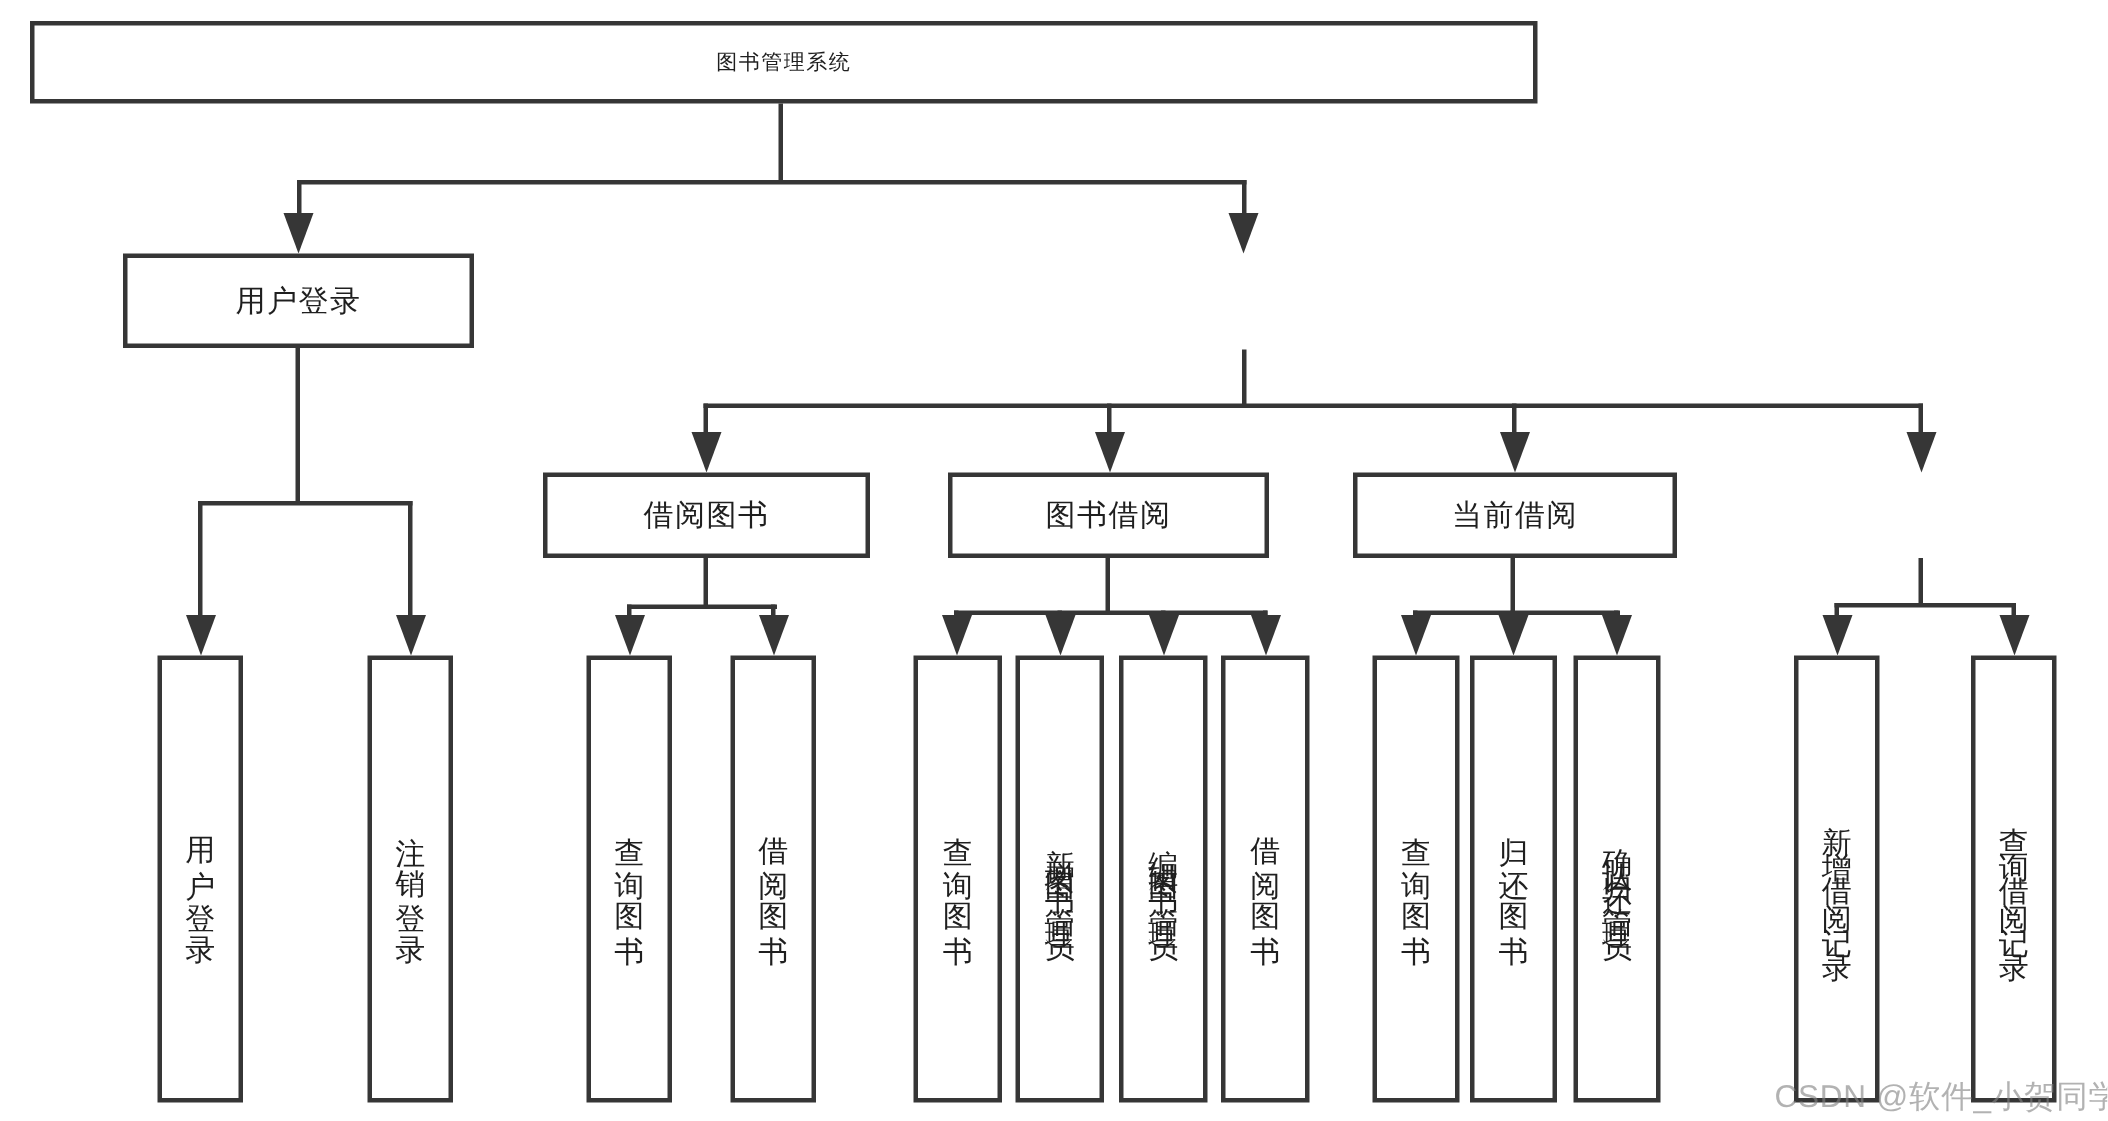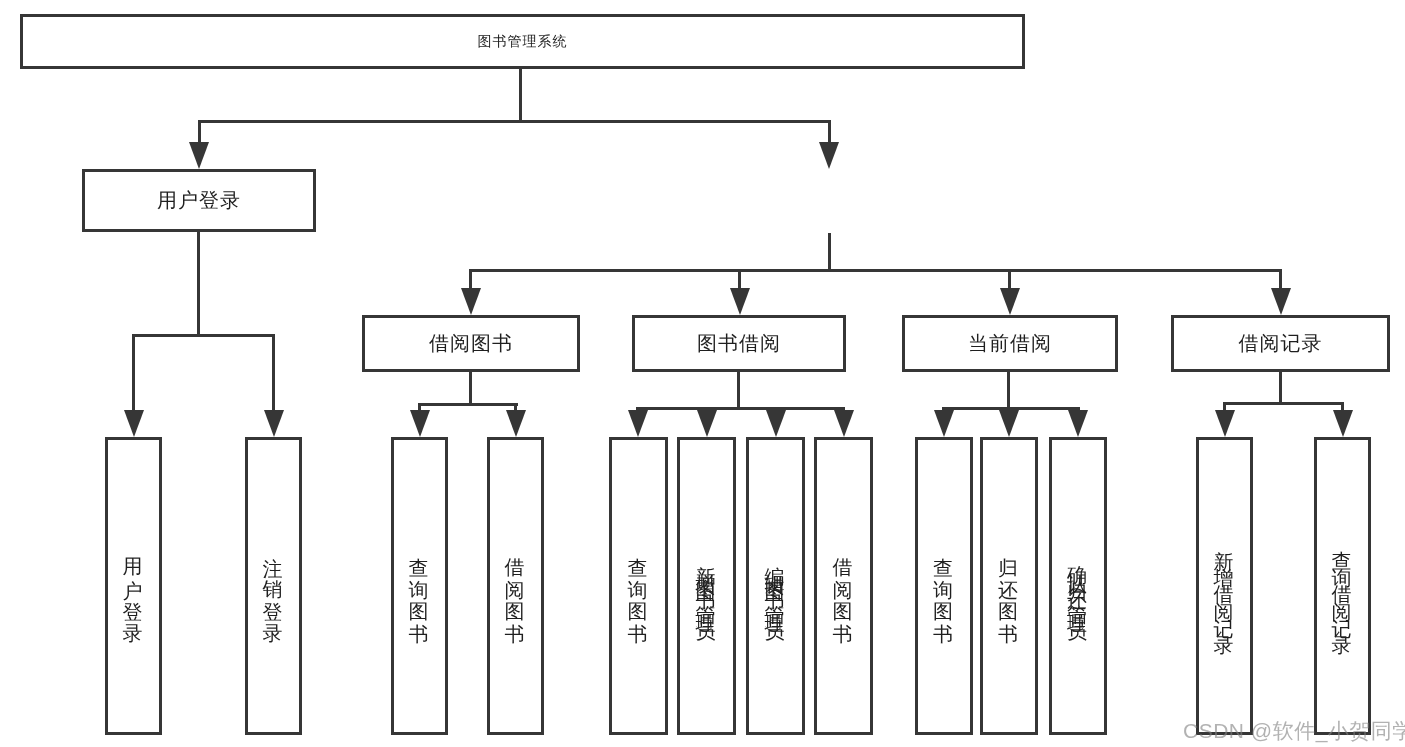--- a/index.html
+++ b/index.html
@@ -111,23 +111,20 @@
 
   <div class="hbox" style="left:362px; top:315px; width:218px; height:57px;">
     <span>借阅图书</span>
   </div>
   <div class="hbox" style="left:902px; top:315px; width:216px; height:57px;">
     <span>当前借阅</span>
   </div>
   <div class="hbox" style="left:632px; top:315px; width:214px; height:57px;">
     <span>图书借阅</span>
   </div>
-  <div class="hbox" style="left:1171px; top:315px; width:219px; height:57px;">
-    <span>借阅记录</span>
-  </div>
 
   <div class="vline" style="left:469px; top:372px; height:34px;"></div>
   <div class="hline" style="left:418px; top:403px; width:100px;"></div>
   <div class="vline" style="left:418px; top:403px; height:8px;"></div>
   <div class="arrow" style="left:410px; top:410px;"></div>
   <div class="vline" style="left:514px; top:403px; height:8px;"></div>
   <div class="arrow" style="left:506px; top:410px;"></div>
 
   <div class="vline" style="left:737px; top:372px; height:38px;"></div>
   <div class="hline" style="left:636px; top:407px; width:209px;"></div>

